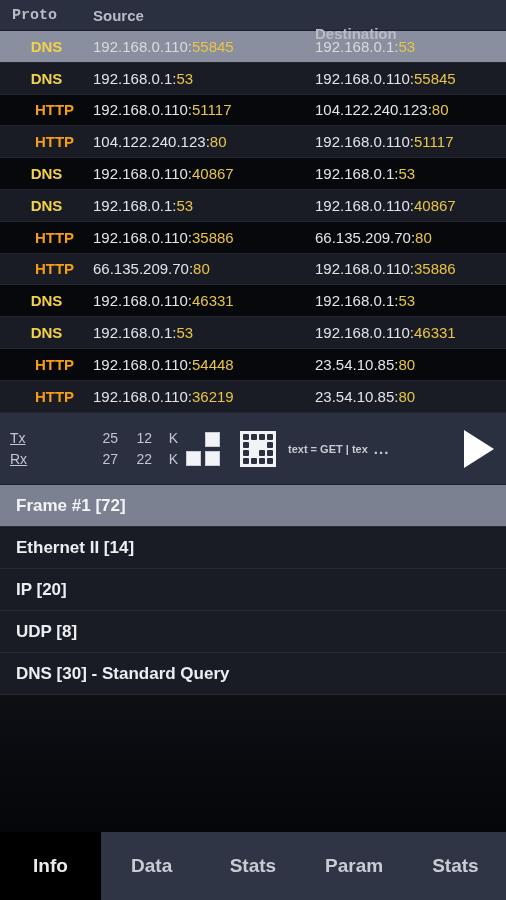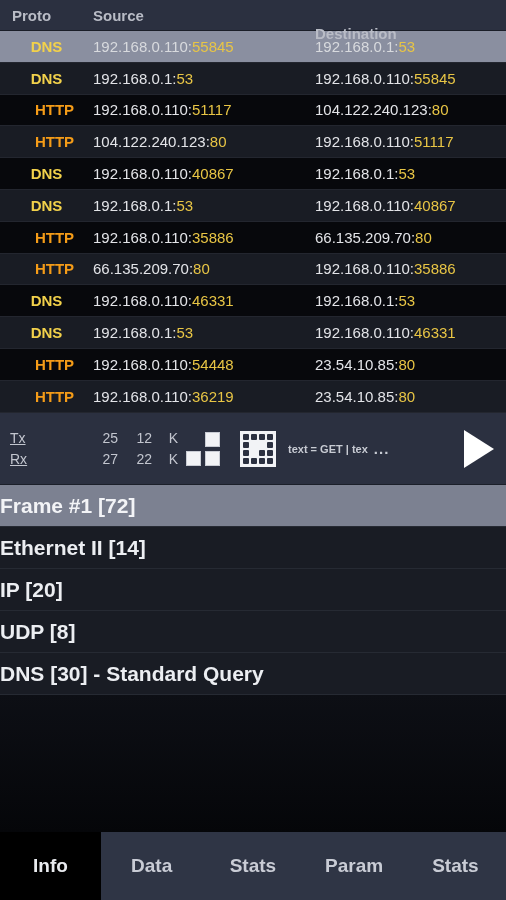--- a/index.html
+++ b/index.html
@@ -15,21 +15,21 @@
   
   .list-header {
     height: 31px; flex: none;
     background: #2b3040;
     border-bottom: 1px solid #1a1e28;
     display: flex; align-items: center;
     color: #b9bcc6;
     font-size: 15px; font-weight: bold;
     position: relative;
   }
-  .col-proto { width: 93px; padding-left: 12px; }
+  .col-proto { width: 93px; padding-left: 12px; font-family: Liberation Mono, monospace; }
   .col-src   { width: 222px; }
   .col-dst   { flex: 1; margin-top: 36px; }
 
   
   .packet-list { flex: none; height: 382px; overflow: hidden; }
   .packet-row {
     height: 31.8px;
     display: flex; align-items: center;
     font-size: 15px;
     border-bottom: 1px solid #23262f;
@@ -109,22 +109,22 @@
     width: 0; height: 0;
     border-left: 30px solid #ffffff;
     border-top: 19px solid transparent;
     border-bottom: 19px solid transparent;
   }
 
   
   .tree { flex: none; background: #07080c; }
   .tree-row {
     height: 42px; display: flex; align-items: center;
-    padding-left: 0;
-    font-size: 21px; font-weight: bold;
+    padding-left: 16px;
+    font-size: 17px; font-weight: bold;
     color: #eceef2;
     background: #191c24;
     border-bottom: 1px solid #262a33;
   }
   .tree-row.selected { background: #7c8191; color: #f3f4f7; }
 
   .tree-filler {
     flex: 1;
     background: linear-gradient(#0d0f15, #050609);
   }

